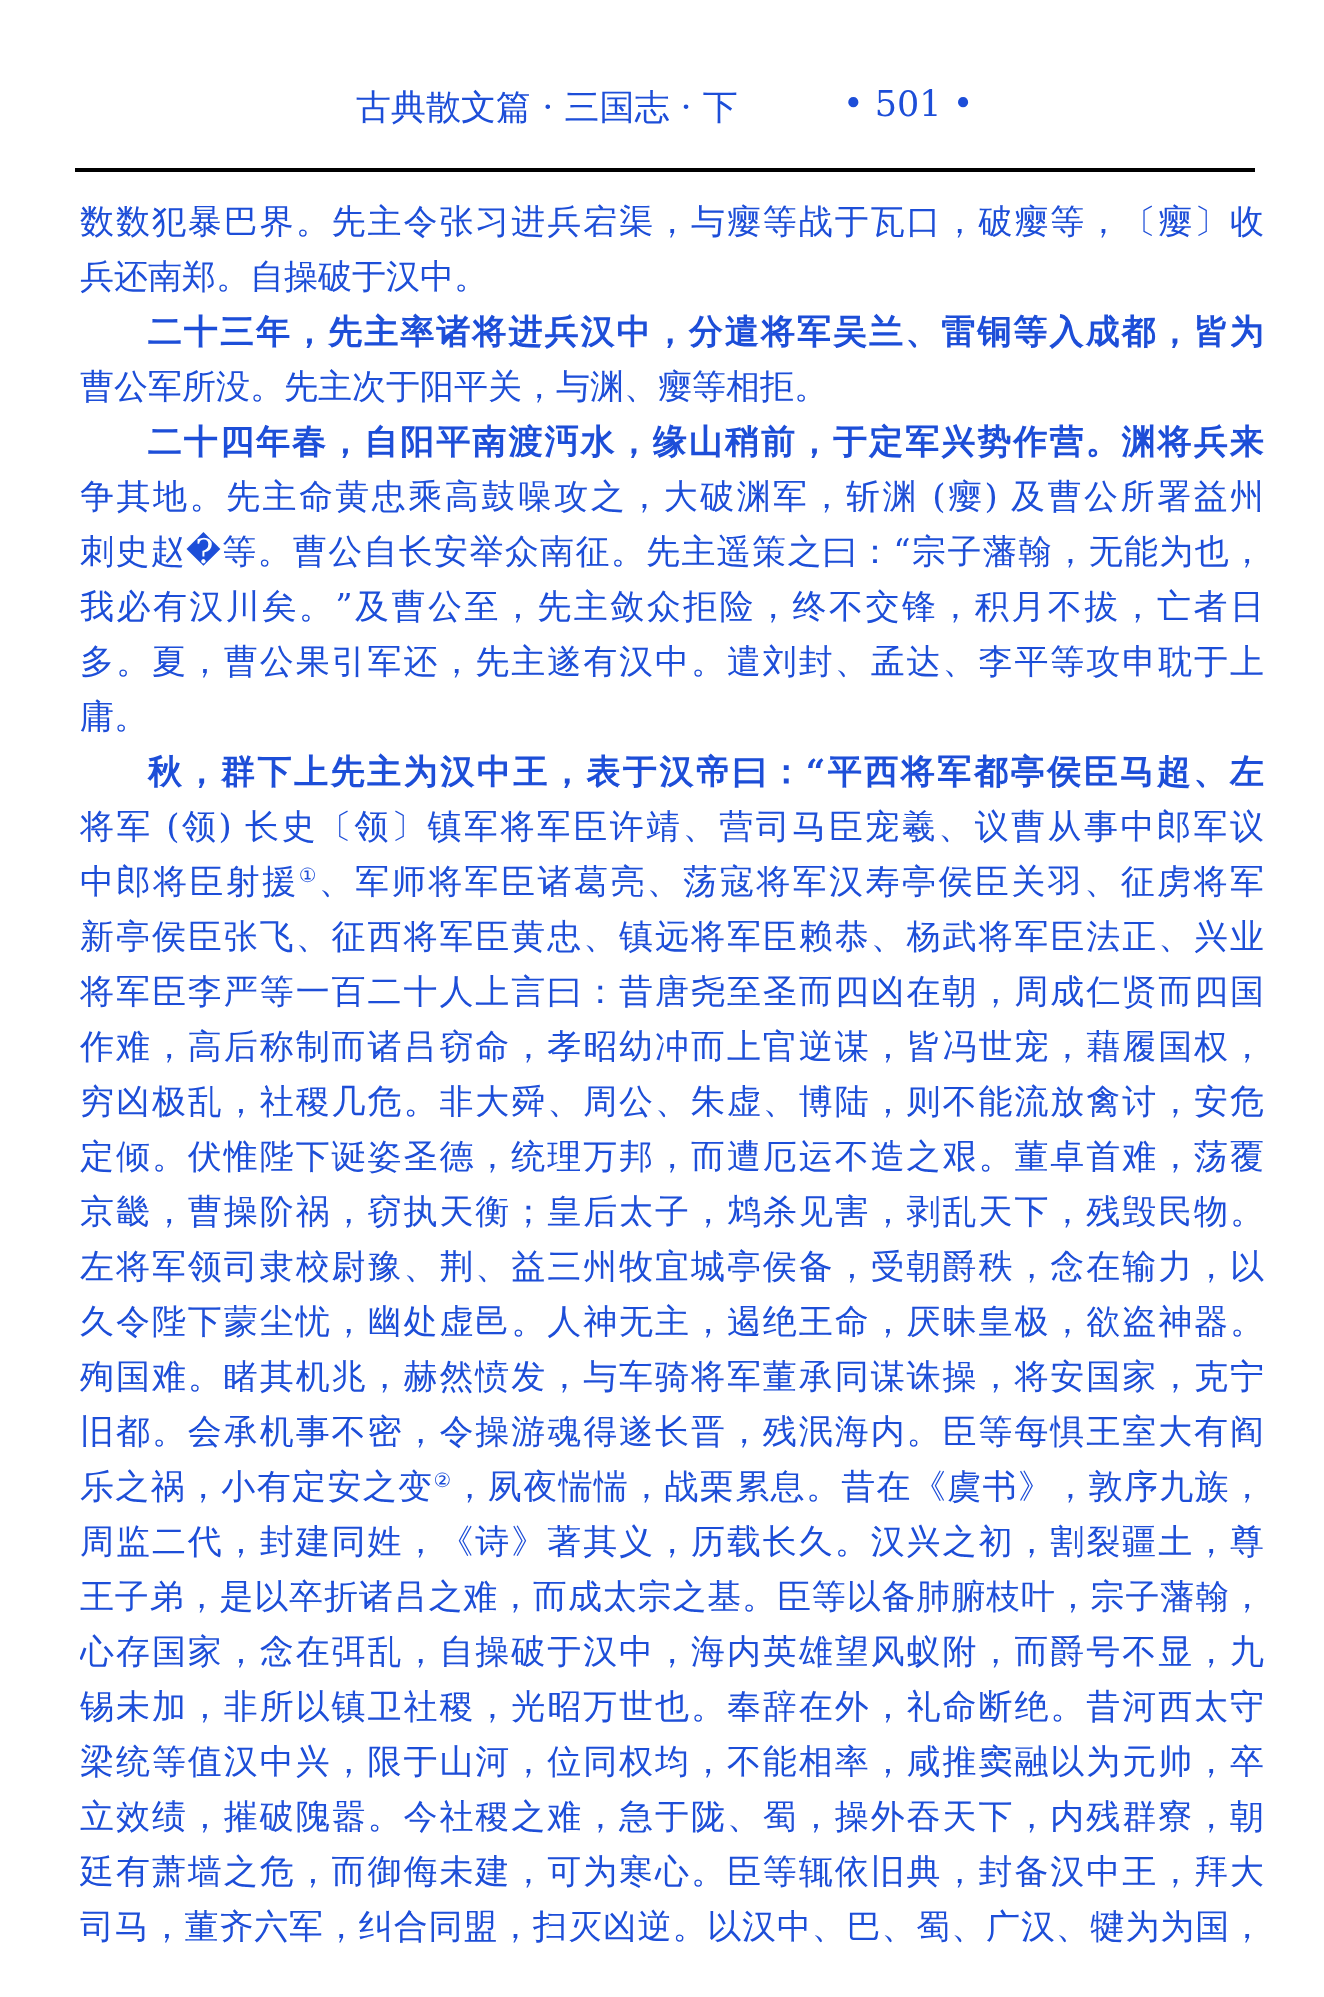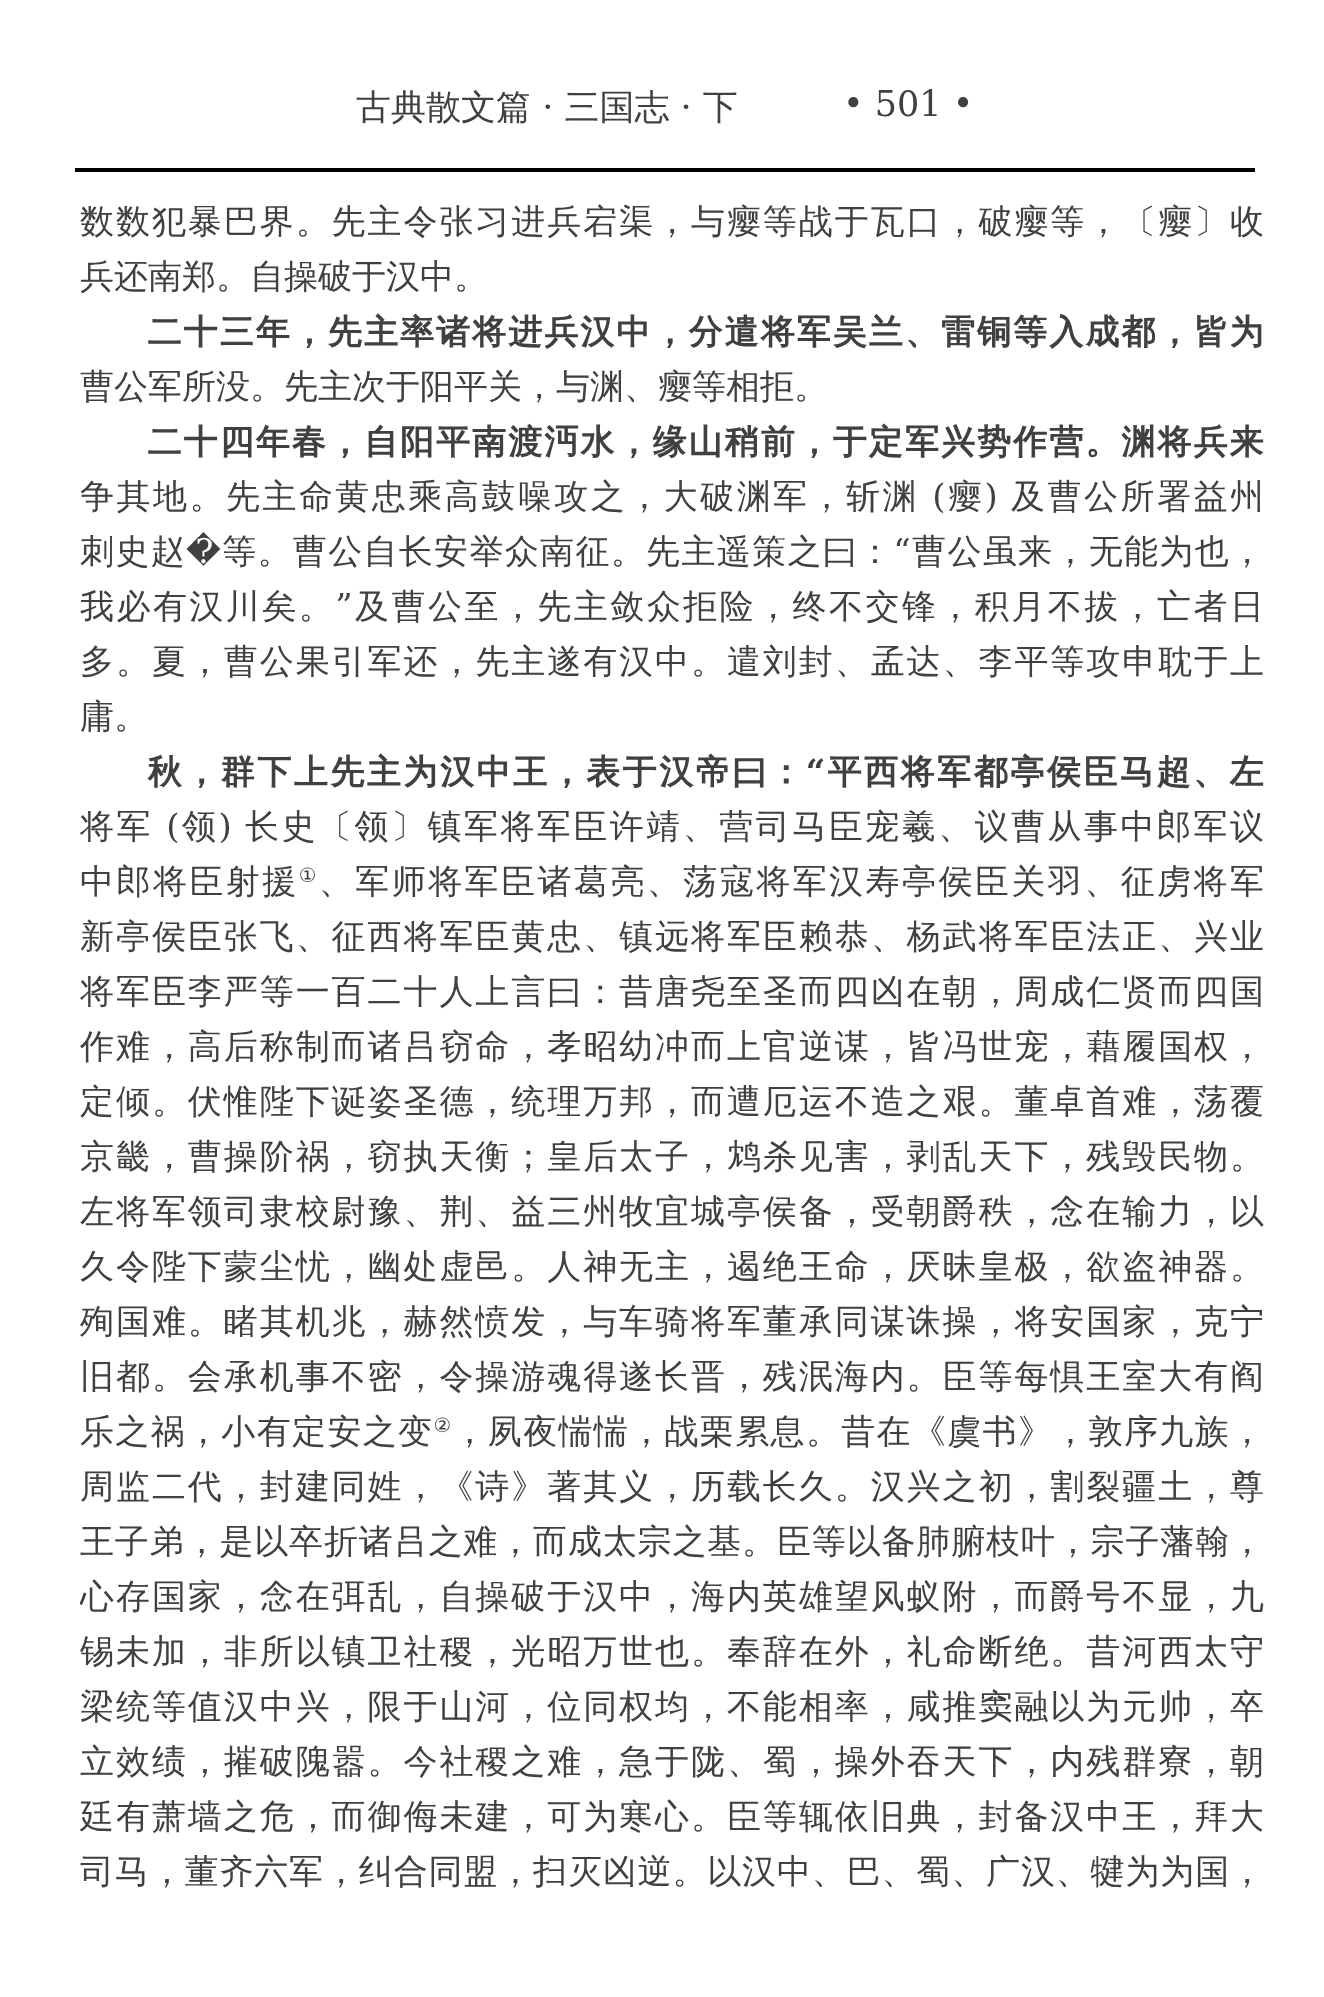--- a/index.html
+++ b/index.html
@@ -1,21 +1,21 @@
 <!DOCTYPE html>
 <html><head>
 <meta charset="utf-8">
 <style>
   html, body { margin: 0; padding: 0; background: #ffffff; }
   .page {
     position: relative;
     width: 1324px;
     height: 1997px;
     background: #ffffff;
-    color: #404040;
+    color: #1d4ed8;
     font-family: "DejaVu Serif", "Liberation Serif", serif;
     overflow: hidden;
   }
   .header-title {
     position: absolute;
     top: 84px;
     left: 356px;
     font-size: 35px;
     white-space: nowrap;
   }
@@ -72,30 +72,31 @@
   <div class="page-number">• 501 •</div>
   <div class="header-rule"></div>
 
   <div class="body-text">
     <div class="line">数数犯暴巴界。先主令张习进兵宕渠，与瘿等战于瓦口，破瘿等，〔瘿〕收</div>
     <div class="line end">兵还南郑。自操破于汉中。</div>
     <div class="line indent">二十三年，先主率诸将进兵汉中，分遣将军吴兰、雷铜等入成都，皆为</div>
     <div class="line end">曹公军所没。先主次于阳平关，与渊、瘿等相拒。</div>
     <div class="line indent">二十四年春，自阳平南渡沔水，缘山稍前，于定军兴势作营。渊将兵来</div>
     <div class="line">争其地。先主命黄忠乘高鼓噪攻之，大破渊军，斩渊 (瘿) 及曹公所署益州</div>
-    <div class="line">刺史赵�等。曹公自长安举众南征。先主遥策之曰：“曹公虽来，无能为也，</div>
+    <div class="line">刺史赵�等。曹公自长安举众南征。先主遥策之曰：“宗子藩翰，无能为也，</div>
     <div class="line">我必有汉川矣。”及曹公至，先主敛众拒险，终不交锋，积月不拔，亡者日</div>
     <div class="line">多。夏，曹公果引军还，先主遂有汉中。遣刘封、孟达、李平等攻申耽于上</div>
     <div class="line end">庸。</div>
     <div class="line indent">秋，群下上先主为汉中王，表于汉帝曰：“平西将军都亭侯臣马超、左</div>
     <div class="line">将军 (领) 长史〔领〕镇军将军臣许靖、营司马臣宠羲、议曹从事中郎军议</div>
     <div class="line"><span>中郎将臣射援</span><sup>①</sup><span>、军师将军臣诸葛亮、荡寇将军汉寿亭侯臣关羽、征虏将军</span></div>
     <div class="line">新亭侯臣张飞、征西将军臣黄忠、镇远将军臣赖恭、杨武将军臣法正、兴业</div>
     <div class="line">将军臣李严等一百二十人上言曰：昔唐尧至圣而四凶在朝，周成仁贤而四国</div>
     <div class="line">作难，高后称制而诸吕窃命，孝昭幼冲而上官逆谋，皆冯世宠，藉履国权，</div>
+    <div class="line">穷凶极乱，社稷几危。非大舜、周公、朱虚、博陆，则不能流放禽讨，安危</div>
     <div class="line">定倾。伏惟陛下诞姿圣德，统理万邦，而遭厄运不造之艰。董卓首难，荡覆</div>
     <div class="line">京畿，曹操阶祸，窃执天衡；皇后太子，鸩杀见害，剥乱天下，残毁民物。</div>
     <div class="line">左将军领司隶校尉豫、荆、益三州牧宜城亭侯备，受朝爵秩，念在输力，以</div>
     <div class="line">久令陛下蒙尘忧，幽处虚邑。人神无主，遏绝王命，厌昧皇极，欲盗神器。</div>
     <div class="line">殉国难。睹其机兆，赫然愤发，与车骑将军董承同谋诛操，将安国家，克宁</div>
     <div class="line">旧都。会承机事不密，令操游魂得遂长晋，残泯海内。臣等每惧王室大有阎</div>
     <div class="line"><span>乐之祸，小有定安之变</span><sup>②</sup><span>，夙夜惴惴，战栗累息。昔在《虞书》，敦序九族，</span></div>
     <div class="line">周监二代，封建同姓，《诗》著其义，历载长久。汉兴之初，割裂疆土，尊</div>
     <div class="line">王子弟，是以卒折诸吕之难，而成太宗之基。臣等以备肺腑枝叶，宗子藩翰，</div>
     <div class="line">心存国家，念在弭乱，自操破于汉中，海内英雄望风蚁附，而爵号不显，九</div>

